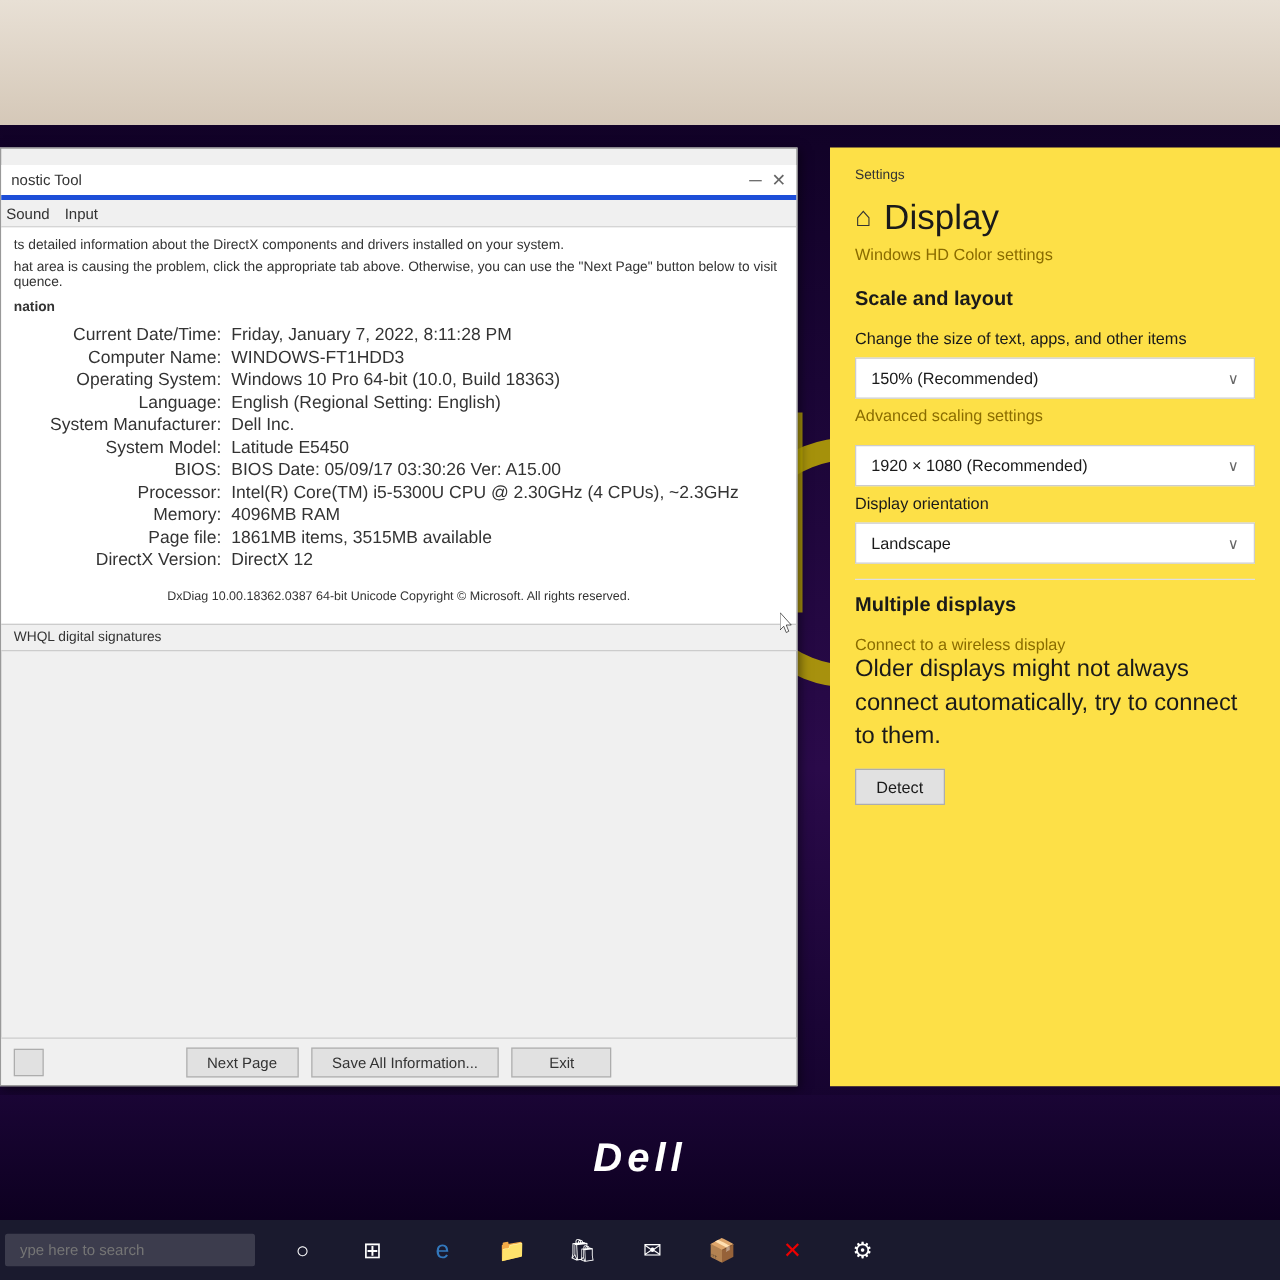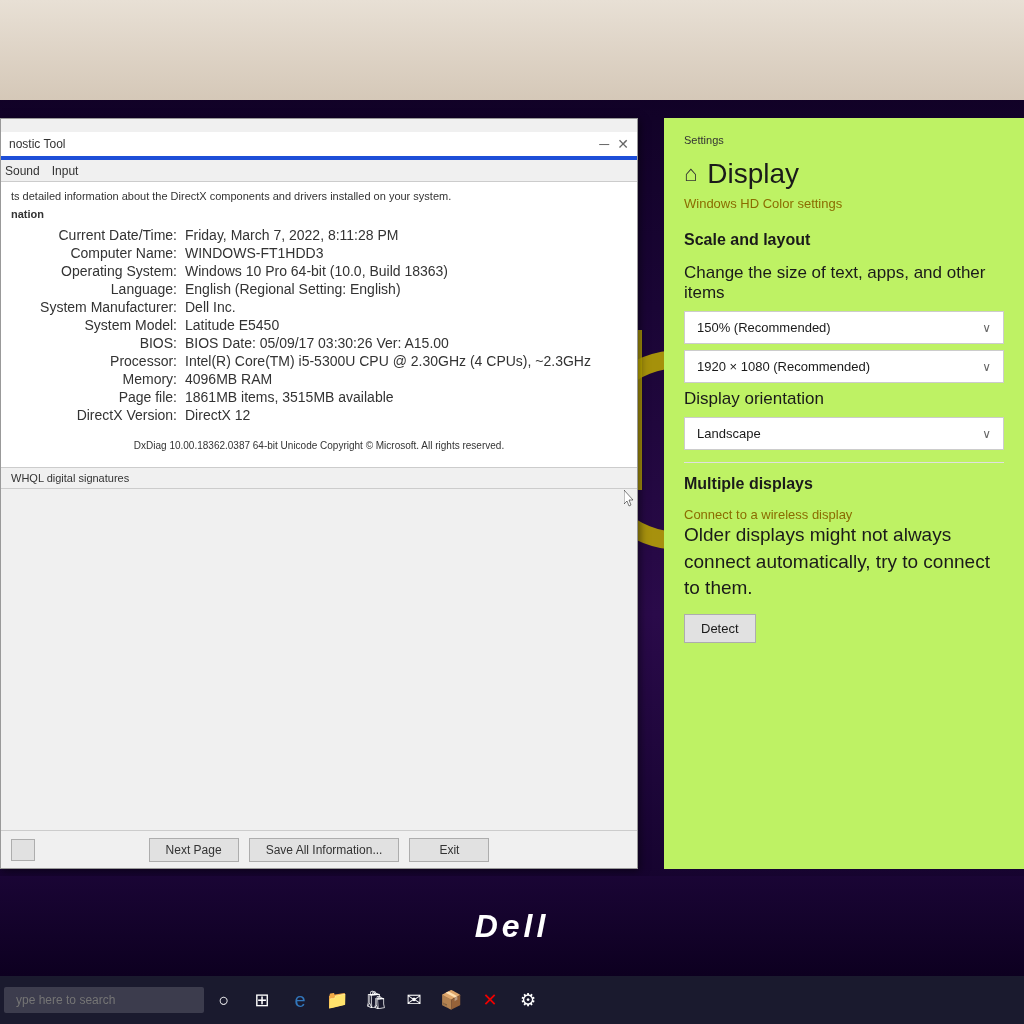--- a/index.html
+++ b/index.html
@@ -195,21 +195,21 @@
       height: 22px;
     }
 
     
     .settings-panel {
       position: absolute;
       top: 118px;
       right: 0;
       width: 360px;
       bottom: 155px;
-      background: #bef264;
+      background: #fde047;
       overflow-y: auto;
       padding: 16px 20px;
     }
 
     .settings-window-title {
       font-size: 11px;
       color: #333;
       margin-bottom: 12px;
       font-weight: normal;
     }
@@ -244,21 +244,21 @@
 
     .settings-section-title {
       font-size: 16px;
       font-weight: 700;
       color: #1a1a1a;
       margin-bottom: 14px;
       margin-top: 4px;
     }
 
     .settings-label {
-      font-size: 17px;
+      font-size: 13px;
       color: #1a1a1a;
       margin-bottom: 8px;
     }
 
     .settings-dropdown {
       width: 100%;
       padding: 8px 12px;
       font-size: 13px;
       border: 1px solid #ccc;
       background: #fff;
@@ -315,21 +315,21 @@
     
     .taskbar {
       position: absolute;
       bottom: 0;
       left: 0;
       right: 0;
       height: 48px;
       background: #1a1a2e;
       display: flex;
       align-items: center;
-      gap: 2px;
+      gap: 20px;
       padding: 0 4px;
     }
 
     .taskbar-search {
       background: rgba(255,255,255,0.15);
       border: none;
       color: #fff;
       padding: 6px 12px;
       font-size: 12px;
       width: 200px;
@@ -408,26 +408,27 @@
     </div>
   </div>
 
   <div class="dxtool-menubar">
     <span class="menu-item">Sound</span>
     <span class="menu-item">Input</span>
   </div>
 
   <div class="dxtool-content">
     <p class="dxtool-desc">ts detailed information about the DirectX components and drivers installed on your system.</p>
+    <p class="dxtool-warn">hat area is causing the problem, click the appropriate tab above.  Otherwise, you can use the "Next Page" button below to visit<br>quence.</p>
     <p class="dxtool-section-title">nation</p>
     <table class="sysinfo-table">
       <tbody>
           <tr>
         <td>Current Date/Time:</td>
-        <td>Friday, March 7, 2022, 8:11:28 PM</td>
+        <td>Friday, January 7, 2022, 8:11:28 PM</td>
       </tr>
       <tr>
         <td>Computer Name:</td>
         <td>WINDOWS-FT1HDD3</td>
       </tr>
       <tr>
         <td>Operating System:</td>
         <td>Windows 10 Pro 64-bit (10.0, Build 18363)</td>
       </tr>
       <tr>
@@ -489,20 +490,21 @@
 
   <div class="settings-section-title">Scale and layout</div>
 
   <div class="settings-label">Change the size of text, apps, and other items</div>
 
   <div class="settings-dropdown">
     <span>150% (Recommended)</span>
     <span class="dropdown-arrow">∨</span>
   </div>
 
+  <a class="advanced-link">Advanced scaling settings</a>
 
 
   <div class="settings-dropdown">
     <span>1920 × 1080 (Recommended)</span>
     <span class="dropdown-arrow">∨</span>
   </div>
 
   <div class="settings-label">Display orientation</div>
 
   <div class="settings-dropdown">

